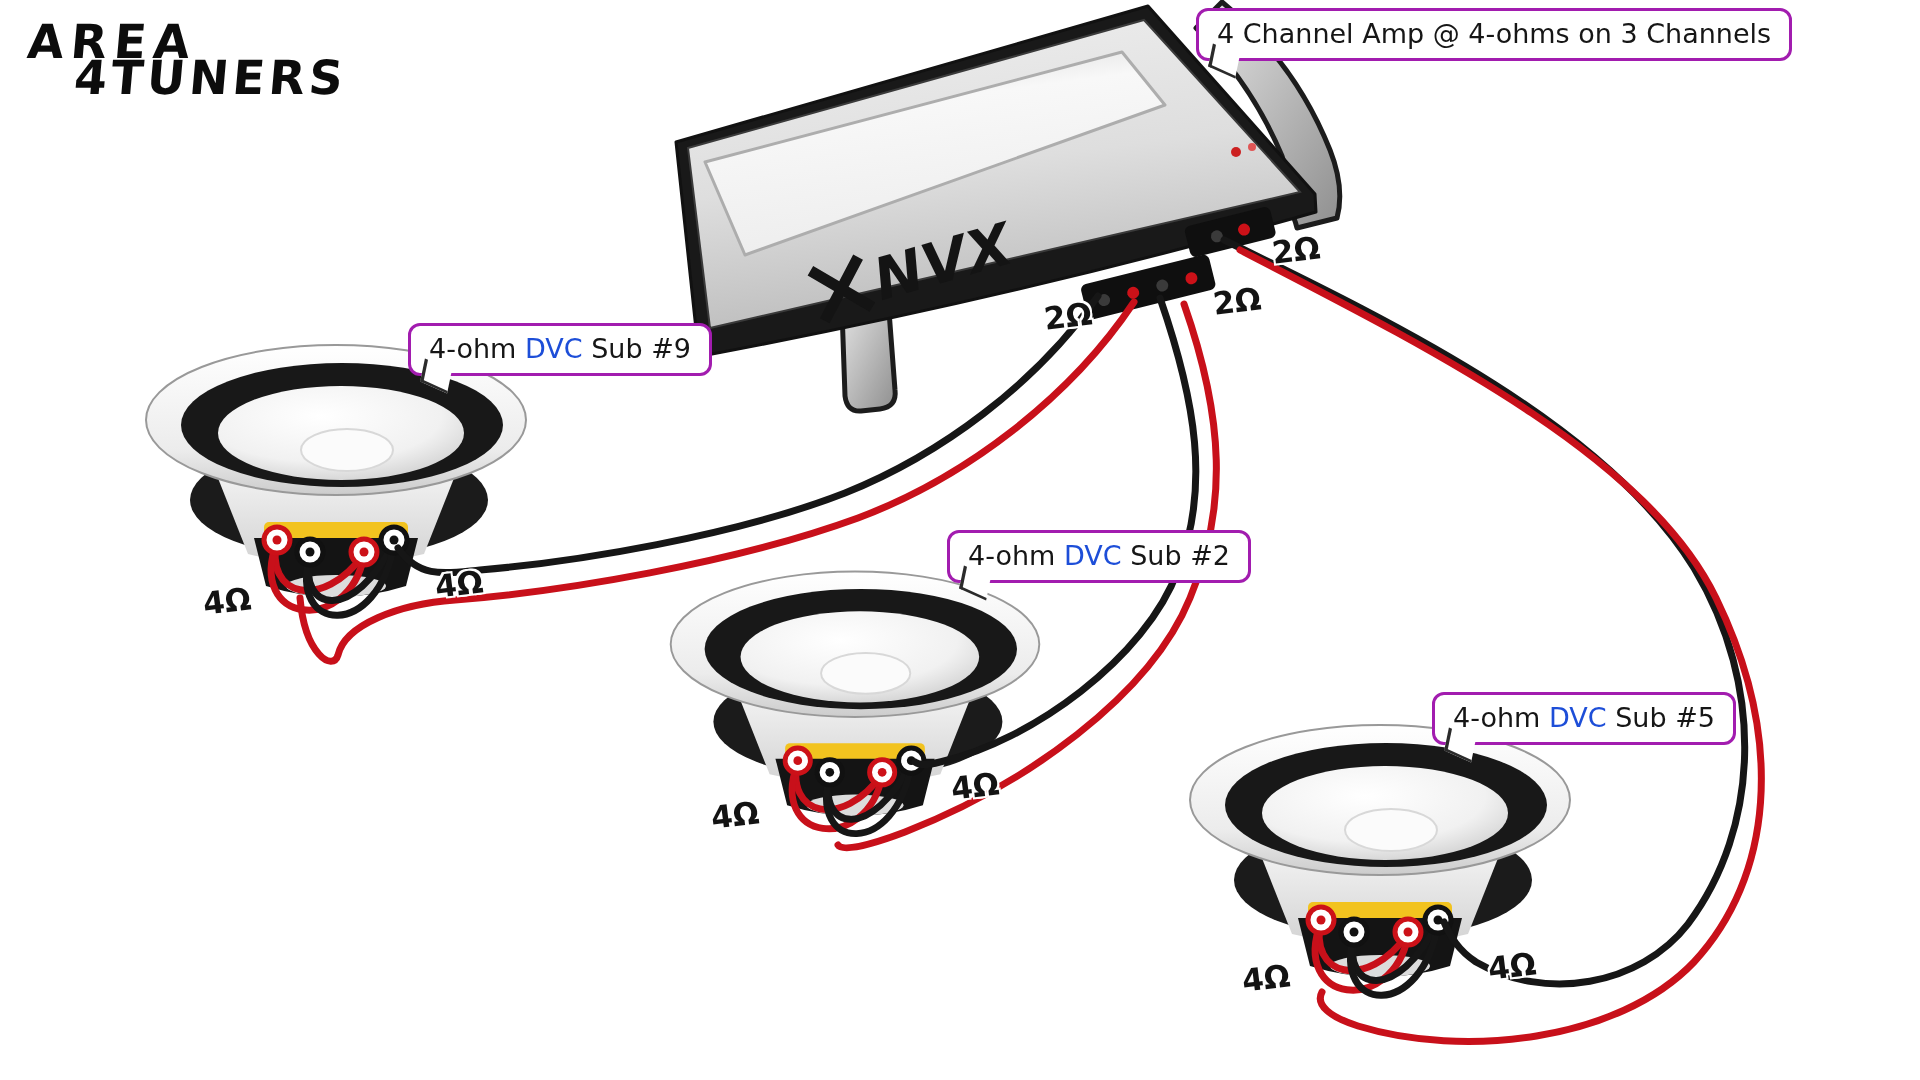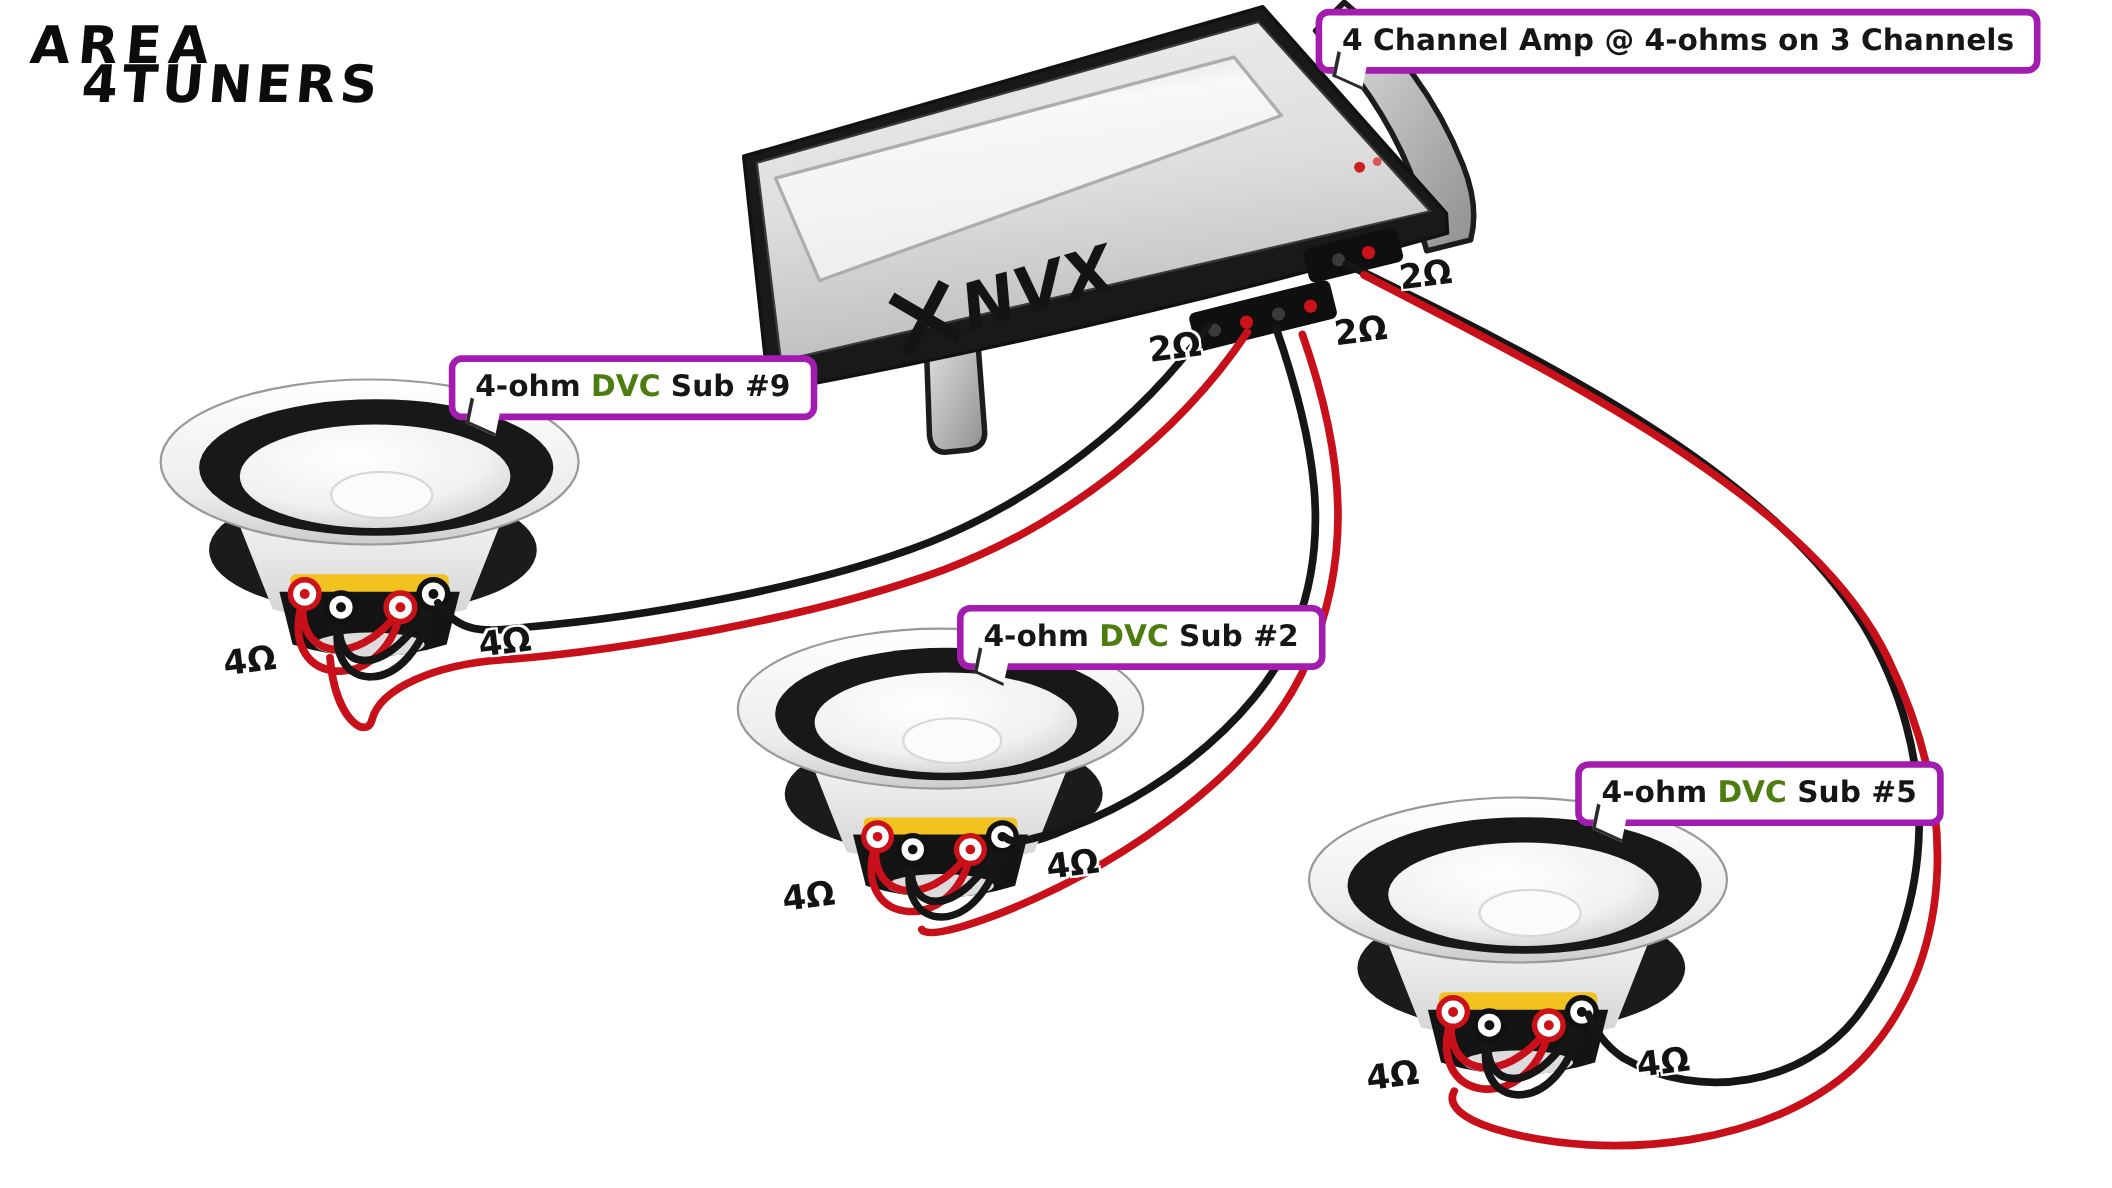--- a/index.html
+++ b/index.html
@@ -6,24 +6,24 @@
   .stage{position:relative;width:1920px;height:1080px;background:#fff;overflow:hidden;
          font-family:"DejaVu Sans","Liberation Sans",sans-serif;}
   .stage svg.layer{position:absolute;left:0;top:0;width:1920px;height:1080px;}
 
   
   .logo{position:absolute;left:26px;top:22px;color:#0c0c0c;transform:skewX(-5deg);line-height:0.86;}
   .logo .l1{font-size:47px;font-weight:bold;letter-spacing:7px;}
   .logo .l2{font-size:47px;font-weight:bold;letter-spacing:4px;margin-left:50px;margin-top:-4px;}
 
   
-  .callout{position:absolute;background:#fff;border:6px solid #a21caf;border-radius:12px;
-           padding:7px 18px 9px 18px;font-size:27px;font-weight:bold;color:#161616;
+  .callout{position:absolute;background:#fff;border:3px solid #a21caf;border-radius:12px;
+           padding:7px 18px 9px 18px;font-size:27px;font-weight:normal;color:#161616;
            white-space:nowrap;z-index:5;}
-  .callout .hl{color:#4d7c0f;}
+  .callout .hl{color:#1d4ed8;}
   .callout .tail{position:absolute;left:12px;bottom:-16px;width:23px;height:23px;background:#fff;
            border-left:3px solid #2b2b2b;border-bottom:3px solid #2b2b2b;
            transform:skewX(18deg) rotate(28deg);}
 
   
   .ohm{position:absolute;font-size:31px;font-weight:bold;color:#131313;white-space:nowrap;z-index:4;
        transform:translate(-50%,-50%) rotate(-7deg);
        text-shadow:-2px -2px 0 #fff,2px -2px 0 #fff,-2px 2px 0 #fff,2px 2px 0 #fff;}
 </style>
 </head>
@@ -147,21 +147,21 @@
     <span class="tail"></span>
   </div>
 
   <div class="callout" style="left:408px;top:323px;">
     <span>4-ohm</span>
     <span class="hl">DVC</span>
     <span>Sub #9</span>
     <span class="tail"></span>
   </div>
 
-  <div class="callout" style="left:870px;top:530px;margin-top:20px;">
+  <div class="callout" style="left:947px;top:530px;">
     <span>4-ohm</span>
     <span class="hl">DVC</span>
     <span>Sub #2</span>
     <span class="tail"></span>
   </div>
 
   <div class="callout" style="left:1432px;top:692px;">
     <span>4-ohm</span>
     <span class="hl">DVC</span>
     <span>Sub #5</span>

